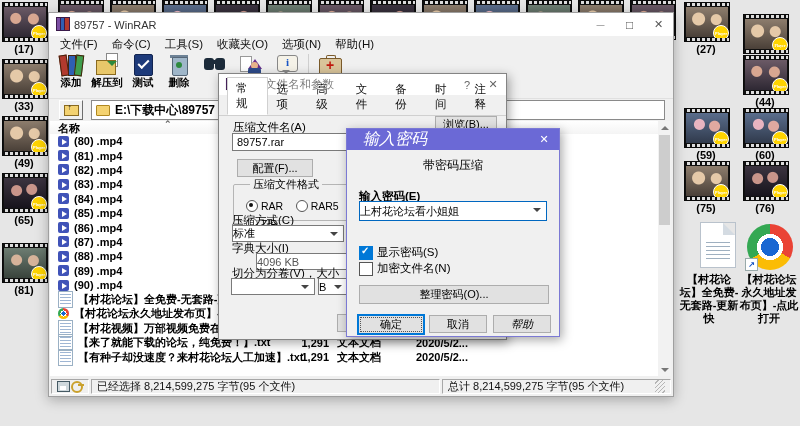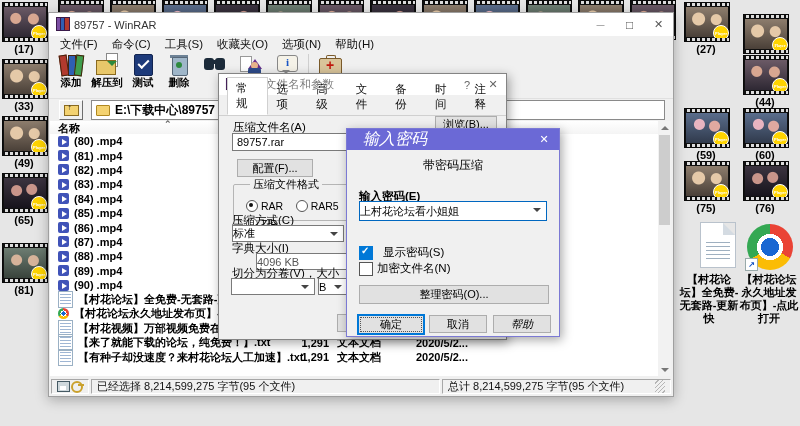--- a/index.html
+++ b/index.html
@@ -688,21 +688,21 @@
   <div class="dialog pwdlg">
     <div class="pw-title">
       <span class="pw-title-text">输入密码</span>
       <div class="pw-close"></div>
     </div>
     <div class="pw-head">带密码压缩</div>
     <div class="dlabel-sm" style="position:absolute;left:12px;top:60px;font-weight:bold;">输入密码(E)</div>
     <div class="combo" style="position:absolute;left:12px;top:72px;width:186px;height:18px;border-color:#0067c0;">
         <span>上村花论坛看小姐姐</span>
       </div>
-    <div class="cbrow" style="left:12px;top:116px;gap:6px;">
+    <div class="cbrow" style="left:12px;top:116px;">
       <span class="cb checked"></span>
       <span>显示密码(S)</span>
     </div>
     <div class="cbrow" style="left:12px;top:132px;">
       <span class="cb empty"></span>
       <span>加密文件名(N)</span>
     </div>
     <div class="btn" style="position:absolute;left:12px;top:156px;width:188px;height:17px;">整理密码(O)...</div>
     <div class="btn default" style="position:absolute;left:10px;top:185px;width:64px;height:17px;">确定</div>
     <div class="btn" style="position:absolute;left:82px;top:186px;width:56px;height:16px;">取消</div>

